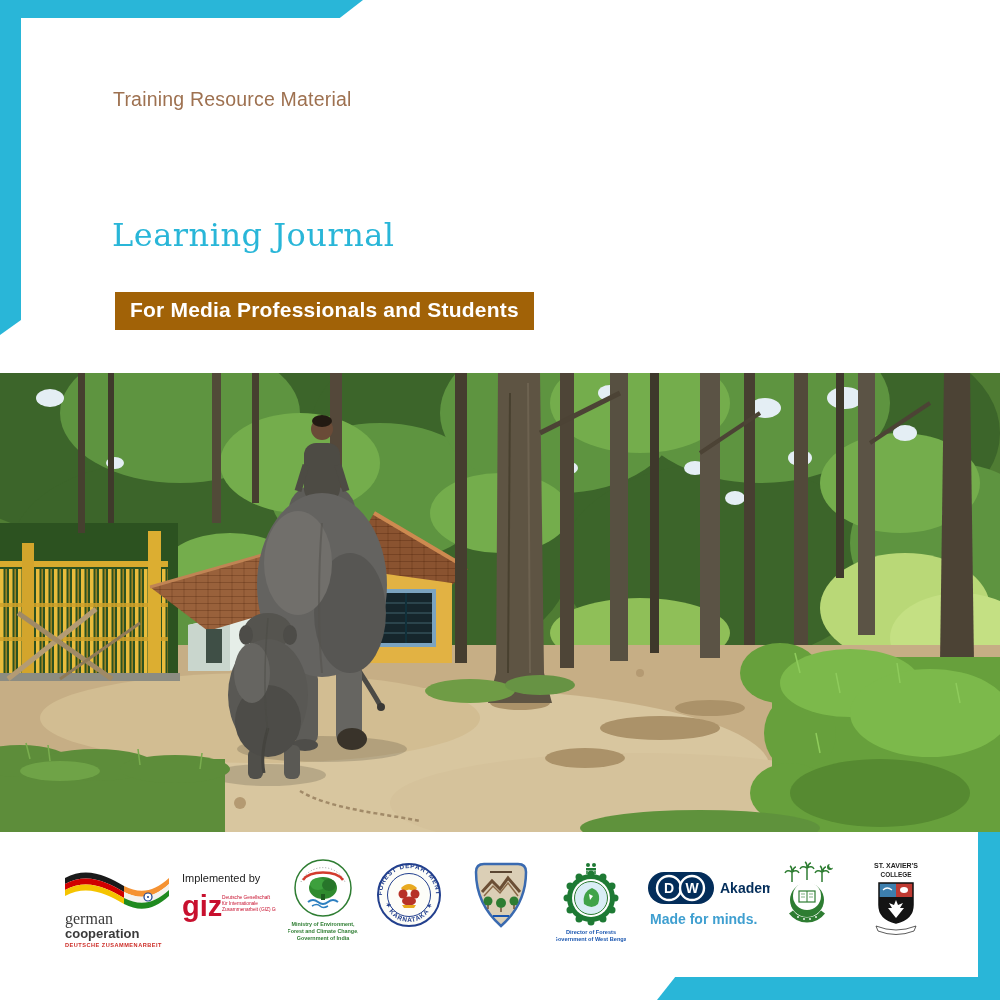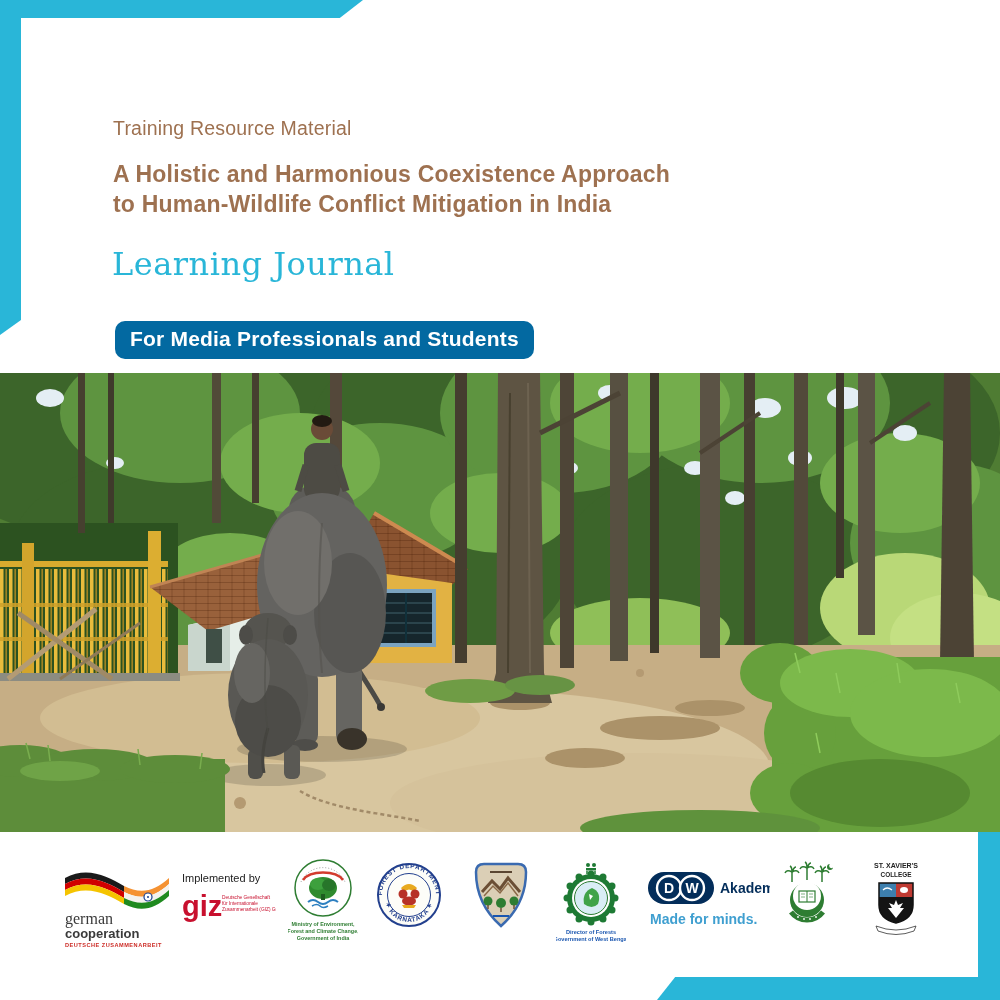--- a/index.html
+++ b/index.html
@@ -1,52 +1,48 @@
 <!DOCTYPE html>
 <html><head>
 <meta charset="utf-8">
 <style>
   html,body{margin:0;padding:0;background:#ffffff;}
   #page{position:relative;width:1000px;height:1000px;background:#ffffff;overflow:hidden;
         font-family:"Liberation Sans",sans-serif;}
-  .abs{position:absolute;margin-top:29px;}
+  .abs{position:absolute;}
   
   .bar{position:absolute;background:#29b6d8;}
   .bar-top{left:0;top:0;width:363px;height:18px;clip-path:polygon(0 0,100% 0,93.6% 100%,0 100%);}
   .bar-left{left:0;top:0;width:21px;height:335px;clip-path:polygon(0 0,100% 0,100% 95.5%,0 100%);}
   .bar-right{right:0;top:832px;width:22px;height:168px;}
   .bar-bottom{right:0;bottom:0;width:343px;height:23px;clip-path:polygon(5.3% 0,100% 0,100% 100%,0 100%);}
   
   .eyebrow{left:113px;top:88px;font-size:19.5px;color:#9e7150;letter-spacing:0.2px;}
   .titleblock{left:113px;top:130px;font-size:23px;line-height:30px;font-weight:bold;color:#9e7150;letter-spacing:0.2px;}
   .journal{left:112px;top:216px;font-family:"DejaVu Serif","Liberation Serif",serif;
            font-size:32px;color:#29b6d8;letter-spacing:0.5px;}
-  .banner{left:115px;top:292px;background:#0369a1;color:#ffffff;font-weight:bold;
-          font-size:21px;padding:6px 15px 8px 15px;letter-spacing:0.2px;border-radius:10px;}
+  .banner{left:115px;top:292px;background:#a16207;color:#ffffff;font-weight:bold;
+          font-size:21px;padding:6px 15px 8px 15px;letter-spacing:0.2px;}
   
   .photo{position:absolute;left:0;top:373px;width:1000px;height:459px;display:block;}
   
   .logos{position:absolute;left:0;top:845px;width:1000px;height:120px;}
   .logo{position:absolute;}
 </style>
 </head>
 <body>
 
 <div id="page">
 
   <div class="bar bar-top"></div>
   <div class="bar bar-left"></div>
   <div class="bar bar-right"></div>
   <div class="bar bar-bottom"></div>
 
   <div class="abs eyebrow">Training Resource Material</div>
-  <div class="abs titleblock">
-    <div>A Holistic and Harmonious Coexistence Approach</div>
-    <div>to Human-Wildlife Conflict Mitigation in India</div>
-  </div>
   <div class="abs journal">Learning Journal</div>
   <div class="abs banner">For Media Professionals and Students</div>
 
   <svg class="photo" viewBox="0 0 1000 459" preserveAspectRatio="none" aria-hidden="true">
     <defs>
       <pattern id="gateBars" patternUnits="userSpaceOnUse" width="9" height="12">
         <rect width="3.5" height="12" fill="#e9bc3c"></rect>
         <rect x="5.5" width="1.3" height="12" fill="#b98f22"></rect>
       </pattern>
       <pattern id="tiles" patternUnits="userSpaceOnUse" width="12" height="7">

